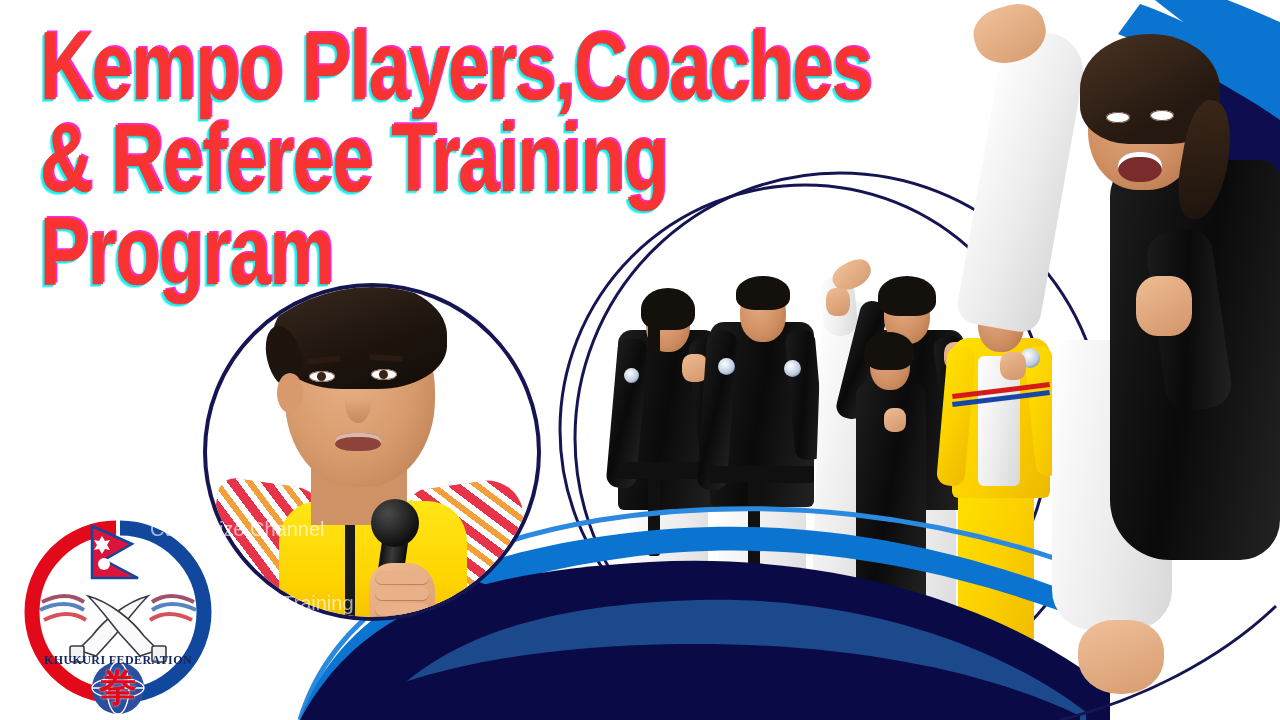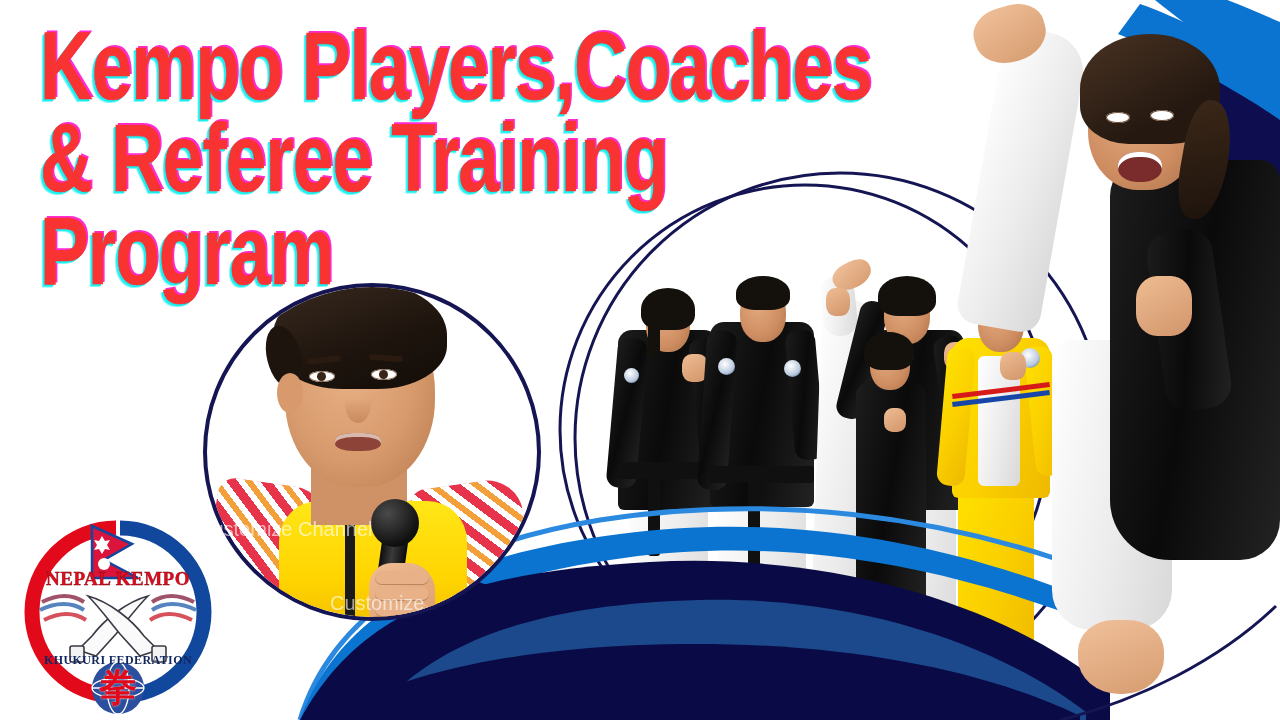--- a/index.html
+++ b/index.html
@@ -165,21 +165,21 @@
   .logo-txt-bot{
     position:absolute;left:0;top:143px;width:220px;text-align:center;
     font-family:"Liberation Serif", serif;font-weight:700;font-size:12px;
     color:#12265e;letter-spacing:0.4px;
   }
 
   
   .watermark{
     position:absolute;z-index:80;color:rgba(255,255,255,0.62);
     font-family:"Liberation Sans",sans-serif;font-weight:400;
-    pointer-events:none;white-space:nowrap;margin-left:48px;
+    pointer-events:none;white-space:nowrap;
   }
 </style>
 </head>
 <body>
 
 <div id="poster">
 
   <svg class="layer" viewBox="0 0 1280 720" preserveAspectRatio="none" style="z-index:5">
 
     <path d="M1155,0 C1205,40 1255,74 1280,88 L1280,22 C1256,12 1222,-4 1196,-10 Z" fill="#0b74d0"></path>
@@ -343,21 +343,21 @@
     <div class="p-mic-head"></div>
     <div class="p-hand">
       <span style="top:8px"></span>
         <span style="top:24px"></span>
       <span style="top:40px"></span>
         <span style="top:54px"></span>
     </div>
   </div>
 
   <div class="watermark" style="left:150px;top:518px;font-size:20px;">Customize Channel</div>
-  <div class="watermark" style="left:282px;top:592px;font-size:20px;">Customize</div>
+  <div class="watermark" style="left:282px;top:592px;font-size:20px;">Training</div>
 
   <div id="logo">
     <svg viewBox="0 0 220 205" width="220" height="205">
 
       <path d="M108,18 A84,84 0 0 0 108,186" fill="none" stroke="#e2091b" stroke-width="15" stroke-linecap="butt"></path>
 
       <path d="M112,18 A84,84 0 0 1 112,186" fill="none" stroke="#12479e" stroke-width="15" stroke-linecap="butt"></path>
 
       <g>
         <path d="M84,16 L84,68 L130,68 L96,50 L124,34 Z" fill="#dc143c" stroke="#12479e" stroke-width="2.5"></path>
@@ -384,21 +384,20 @@
       <g>
         <circle cx="110" cy="178" r="26" fill="#2b4f9e"></circle>
         <ellipse cx="110" cy="178" rx="26" ry="10" fill="none" stroke="#ffffff" stroke-width="1.3"></ellipse>
         <ellipse cx="110" cy="178" rx="11" ry="26" fill="none" stroke="#ffffff" stroke-width="1.3"></ellipse>
         <line x1="84" y1="178" x2="136" y2="178" stroke="#ffffff" stroke-width="1.3"></line>
       </g>
     </svg>
     <div style="position:absolute;left:0;top:158px;width:220px;text-align:center;
                 font-family:'DejaVu Sans',sans-serif;font-size:38px;font-weight:700;color:#e2091b;
                 line-height:1;text-shadow:0 0 2px rgba(255,255,255,.8);">拳</div>
-    <div class="logo-txt-top">NEPAL KEMPO</div>
     <div class="logo-txt-bot">KHUKURI FEDERATION</div>
   </div>
 
   <div id="title-block">
     <div class="title-line">Kempo Players,Coaches</div>
     <div class="title-line">&amp; Referee Training</div>
     <div class="title-line">Program</div>
   </div>
 
 </div>

